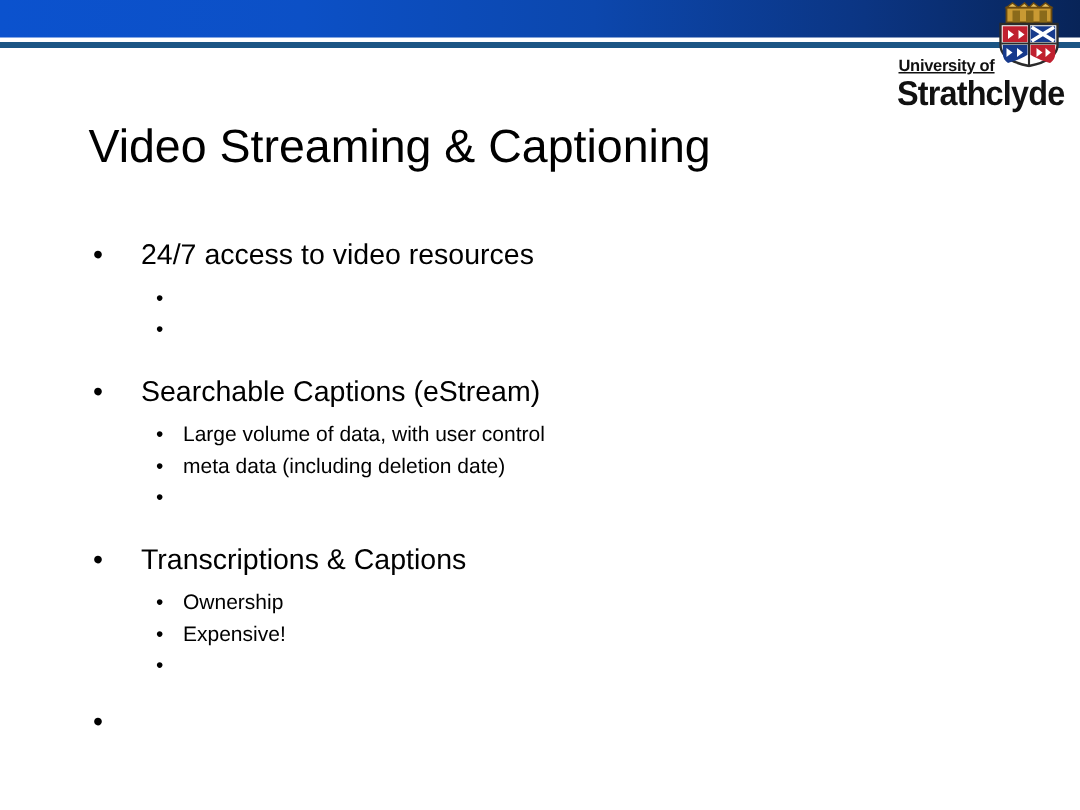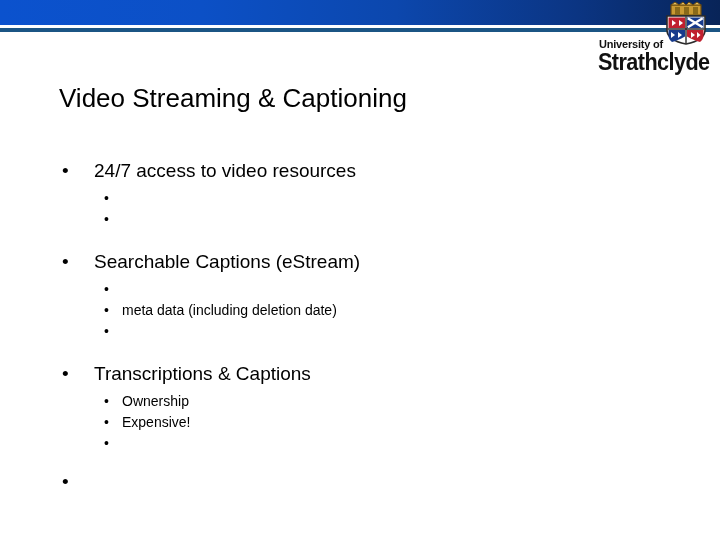--- a/index.html
+++ b/index.html
@@ -56,40 +56,41 @@
     line-height: 1;
   }
   #logo-univ {
     display: block;
     font-size: 11px;
     font-weight: bold;
     letter-spacing: -0.2px;
     color: #111111;
     padding-left: 1px;
     font-family: "Liberation Sans", sans-serif;
+    text-decoration: underline;
   }
   #logo-name {
     display: block;
     font-size: 23px;
     font-weight: bold;
     letter-spacing: -0.6px;
     color: #111111;
     transform: scaleX(0.94);
     transform-origin: left center;
     margin-top: 1px;
     font-family: "Liberation Sans", sans-serif;
   }
 
   
   #slide-title {
     position: absolute;
     left: 59px;
     top: 79px;
     width: 620px;
-    font-size: 26px;
+    font-size: 31px;
     line-height: 38px;
     color: #000000;
     letter-spacing: 0px;
     white-space: nowrap;
     font-family: "Liberation Sans", sans-serif;
   }
 
   #content {
     position: absolute;
     left: 0;
@@ -199,20 +200,21 @@
   <div class="gap-between-groups"></div>
 
   <div class="group">
     <div class="bullet-l1">
       <span class="marker">•</span>
       <span>Searchable Captions (eStream)</span>
     </div>
     <div class="gap-after-l1"></div>
     <div class="bullet-l2">
       <span class="marker">•</span>
+      <span>Large volume of data, with user control</span>
     </div>
     <div class="bullet-l2">
       <span class="marker">•</span>
       <span>meta data (including deletion date)</span>
     </div>
     <div class="bullet-l2">
       <span class="marker">•</span>
     </div>
   </div>
 

